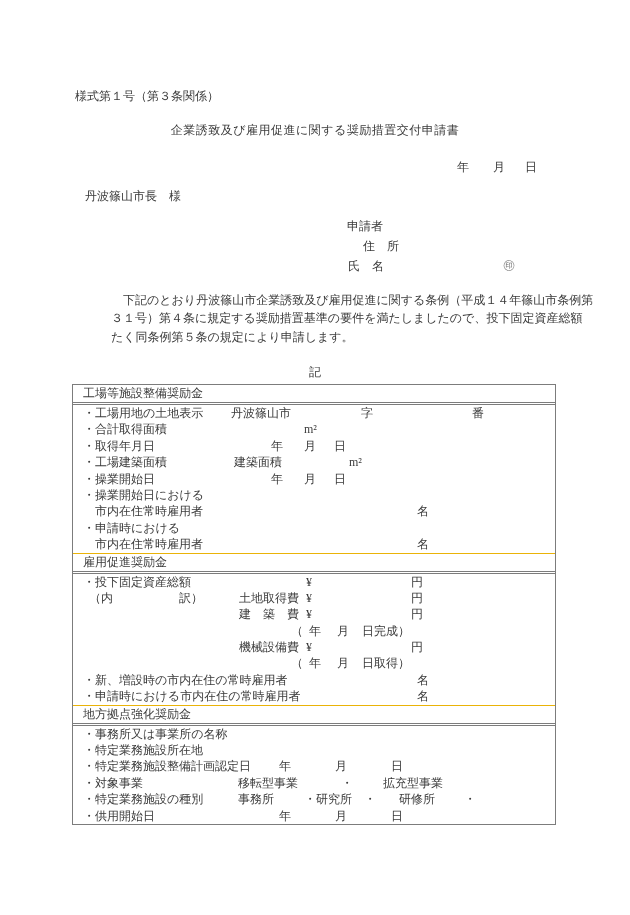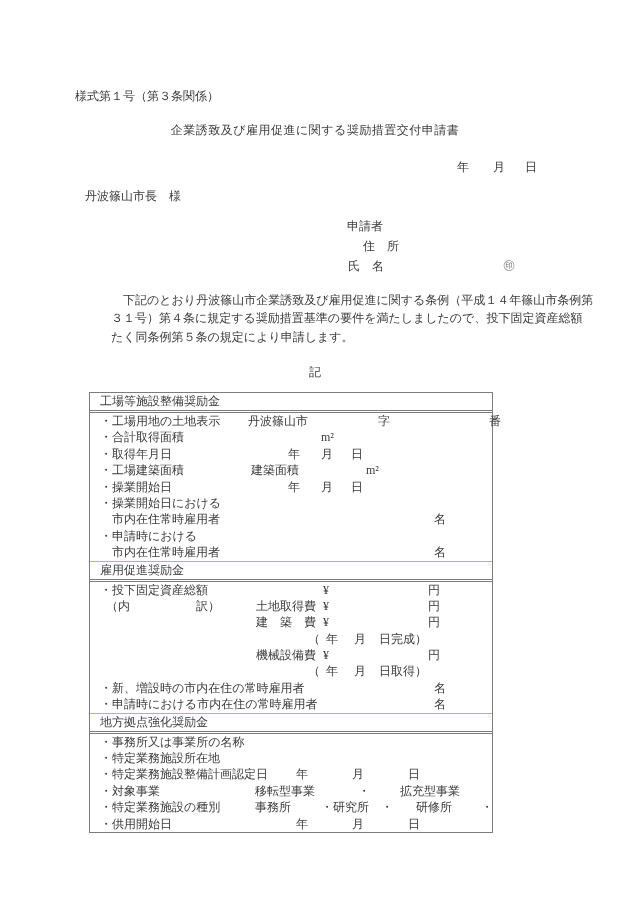--- a/index.html
+++ b/index.html
@@ -19,24 +19,23 @@
   .address-label   { left:363px; top:238px; }
   .name-label      { left:348px; top:258px; }
   .seal { left:503px; top:257px; font-size:12px; color:#666; }
   .para-line { left:67px; width:486px;margin-left:44px; }
   .pl1 { top:292px; }
   .pl2 { top:310px; }
   .pl3 { top:329px; }
   .record-mark { left:0; top:364px; width:630px; text-align:center; }
 
   #form-table {
-    left:89px; top:384px; width:404px;
+    left:72px; top:384px; width:484px;
     border:1px solid #7c7c7c;
     box-sizing:border-box;
-    margin-top:8px;
   }
   .section-title {
     position:relative; height:17px; line-height:17px;
     padding-left:10px;
     border-bottom:3px double #7c7c7c;
   }
   .section:not(:first-child) .section-title { border-top:1px solid #eab308; }
   .trow { position:relative; height:16.4px; }
   .trow span { position:absolute; top:0; line-height:16.4px; white-space:pre; }
 </style>

